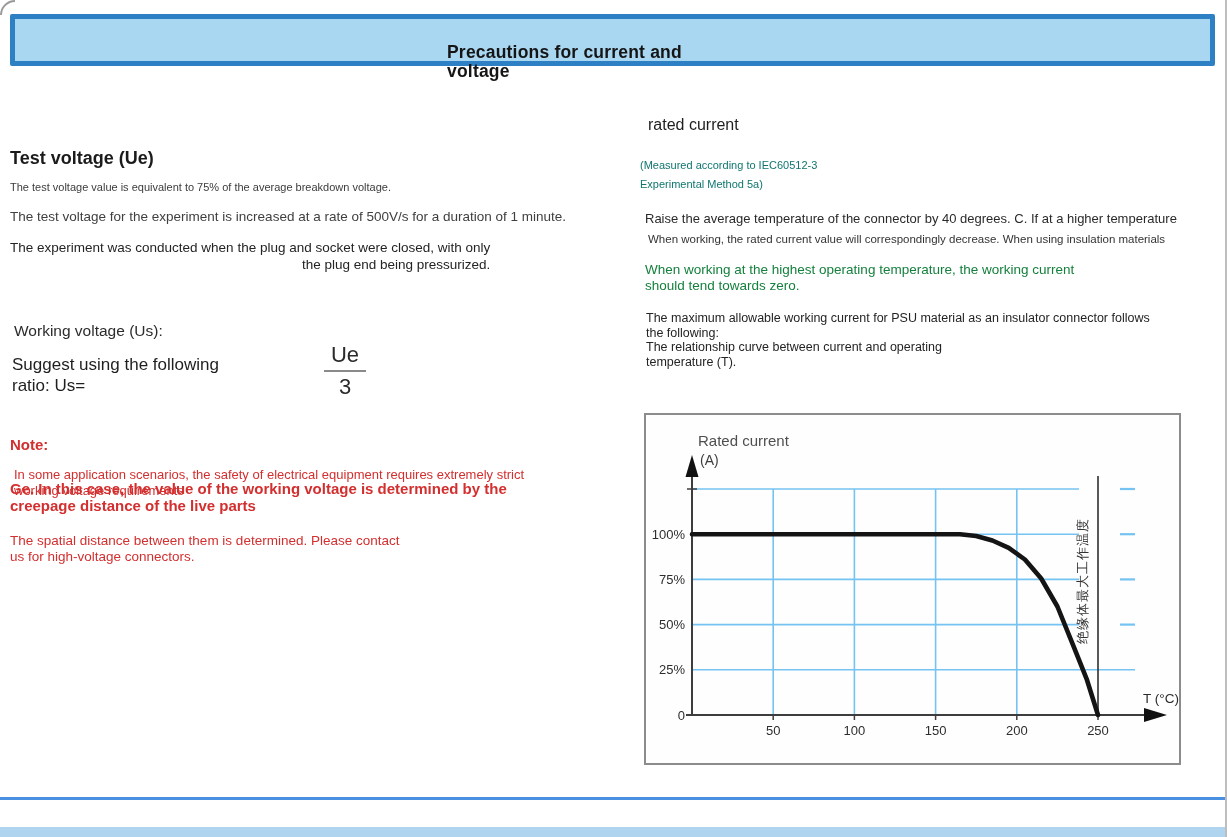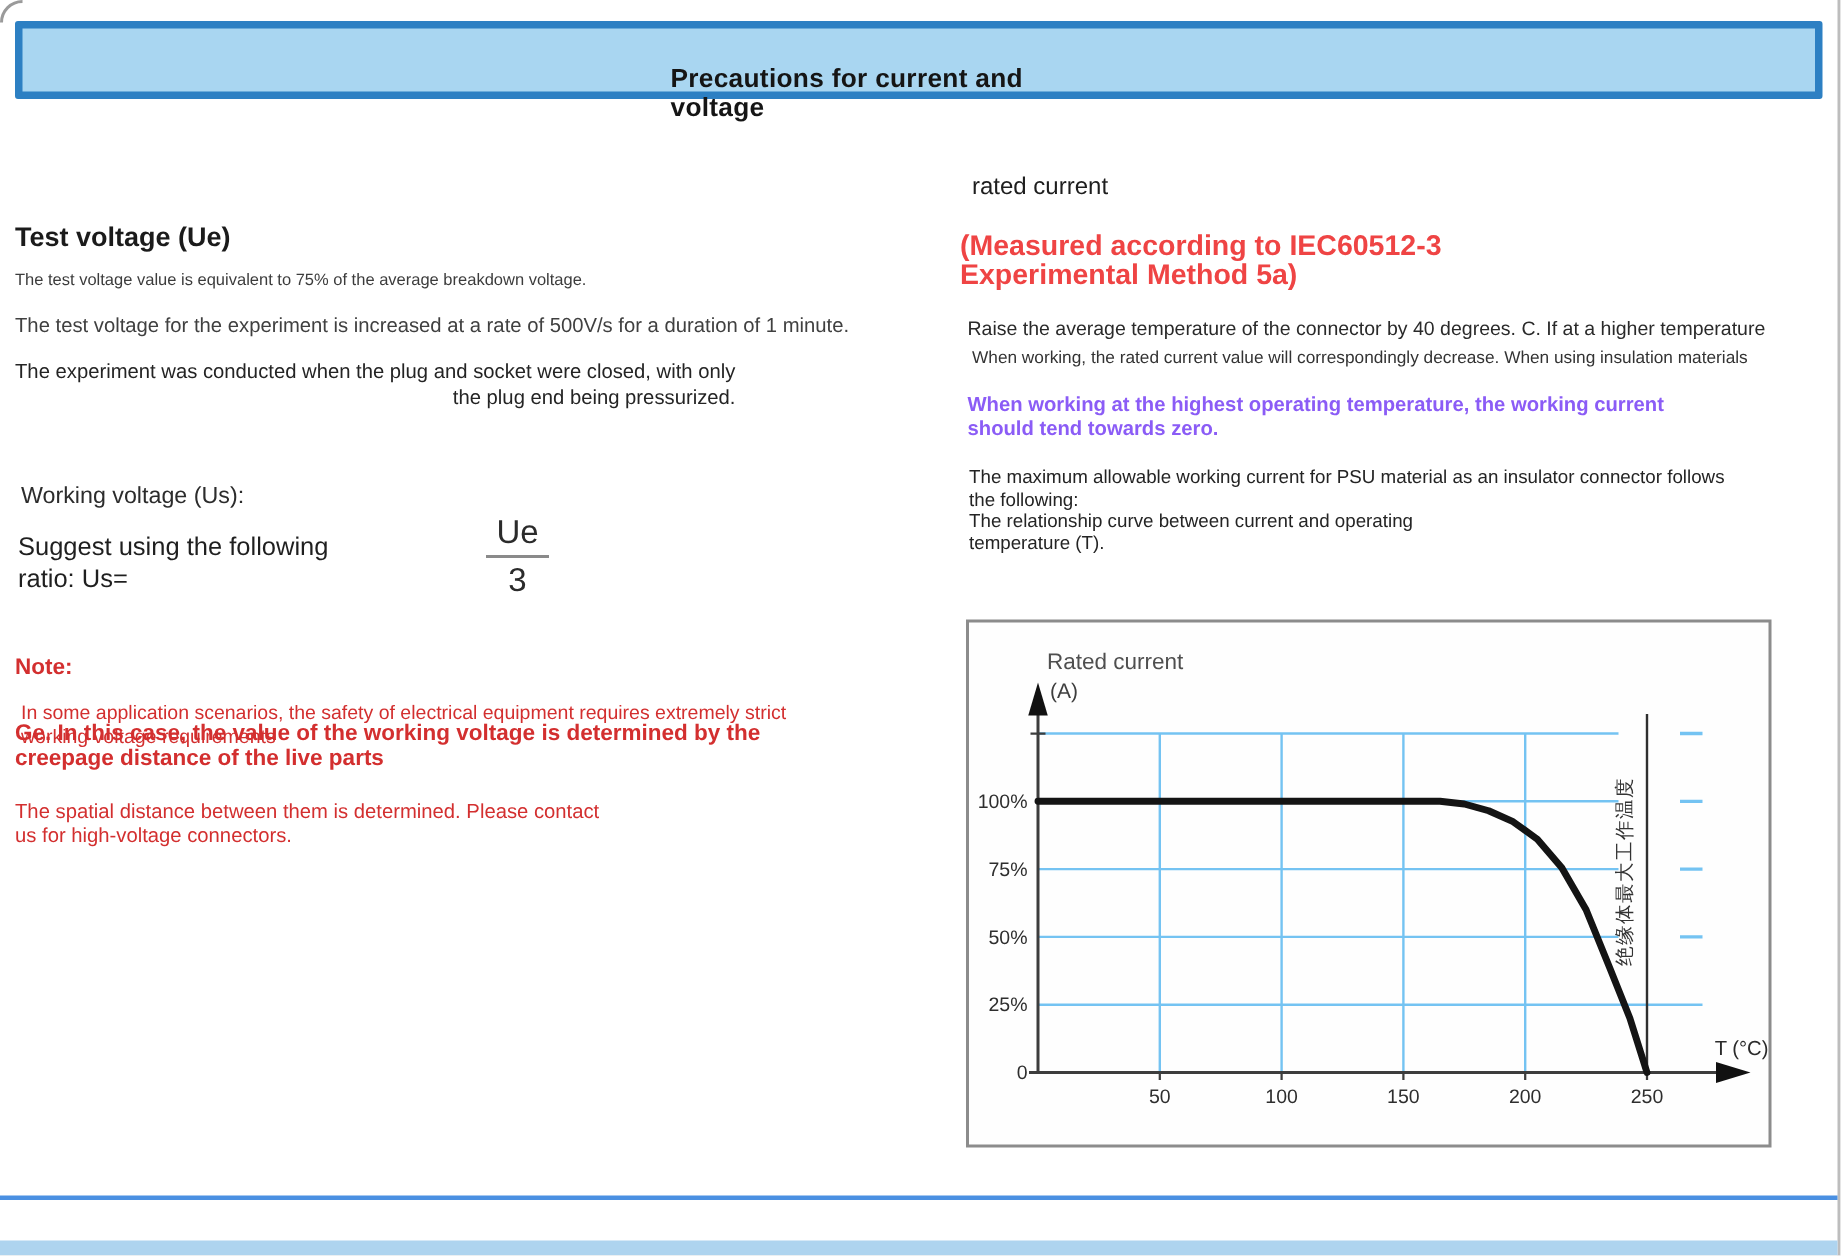--- a/index.html
+++ b/index.html
@@ -32,25 +32,25 @@
   .formula .num{font-size:22px;line-height:24px;}
   .formula .bar{height:2px;background:#8a8a8a;margin:3px 2px;}
   .formula .den{font-size:22px;line-height:24px;}
   .note-h{left:10px;top:436px;font-size:15px;font-weight:700;}
   .note-p1{left:14px;top:467px;font-size:13px;line-height:15.5px;}
   .note-p2{left:10px;top:480px;font-size:15px;line-height:17px;font-weight:bold;}
   .note-p3{left:10px;top:533px;font-size:13.5px;line-height:15.5px;}
   .red{color:#d32f2f;}
   
   .r-heading{left:648px;top:116px;font-size:16px;font-weight:500;color:#1e1e1e;}
-  .r-method{left:640px;top:156px;font-size:19px;font-weight:700;color:#ef4444;line-height:18.5px;z-index:1;}
+  .r-method{left:640px;top:156px;font-size:11px;font-weight:400;color:#0f766e;line-height:18.5px;z-index:1;}
   .r-pins{left:640px;top:182px;font-size:13.5px;color:#2a2a2a;z-index:2;}
   .r-raise{left:645px;top:211px;font-size:13px;color:#2a2a2a;}
   .r-decrease{left:648px;top:233px;font-size:11.5px;color:#333333;}
-  .r-highest{left:645px;top:262px;font-size:13.5px;color:#8b5cf6;line-height:16px;font-weight:bold;}
+  .r-highest{left:645px;top:262px;font-size:13.5px;color:#15803d;line-height:16px;}
   .r-max{left:646px;top:311px;font-size:12.5px;color:#242424;line-height:14.5px;}
   
   .chart-box{
     position:absolute;left:644px;top:413px;width:537px;height:352px;
     border:2px solid #8c8c8c;box-sizing:border-box;background:#fefefe;
   }
   .chart-box svg{display:block;font-family:"Liberation Sans",sans-serif;}
   
   .footer-line{position:absolute;left:0;top:797px;width:1227px;height:3px;}
   .footer-bar{position:absolute;left:0;top:827px;width:1227px;height:10px;}

